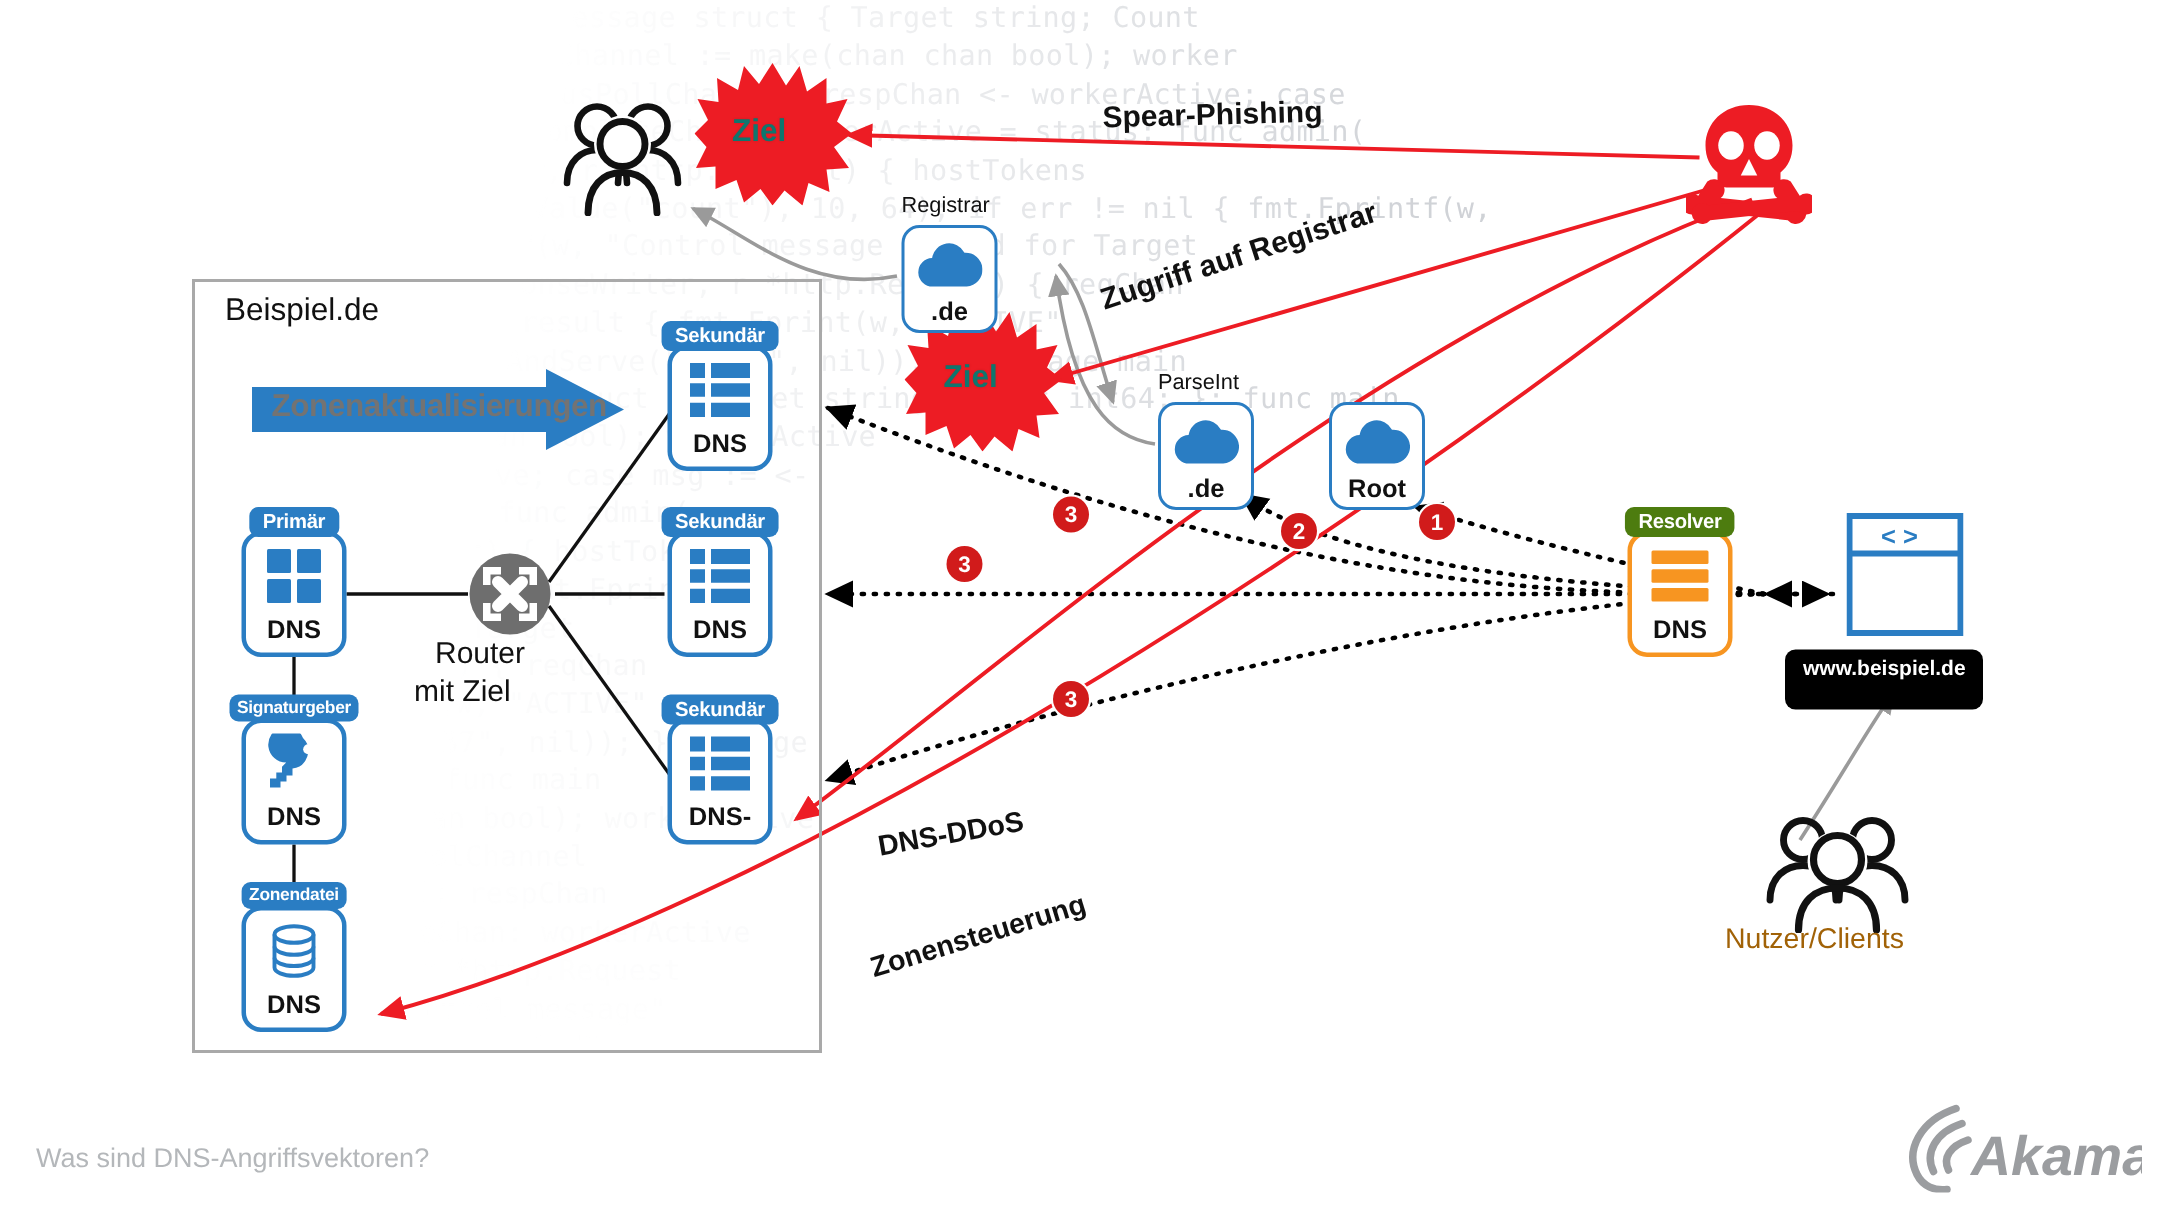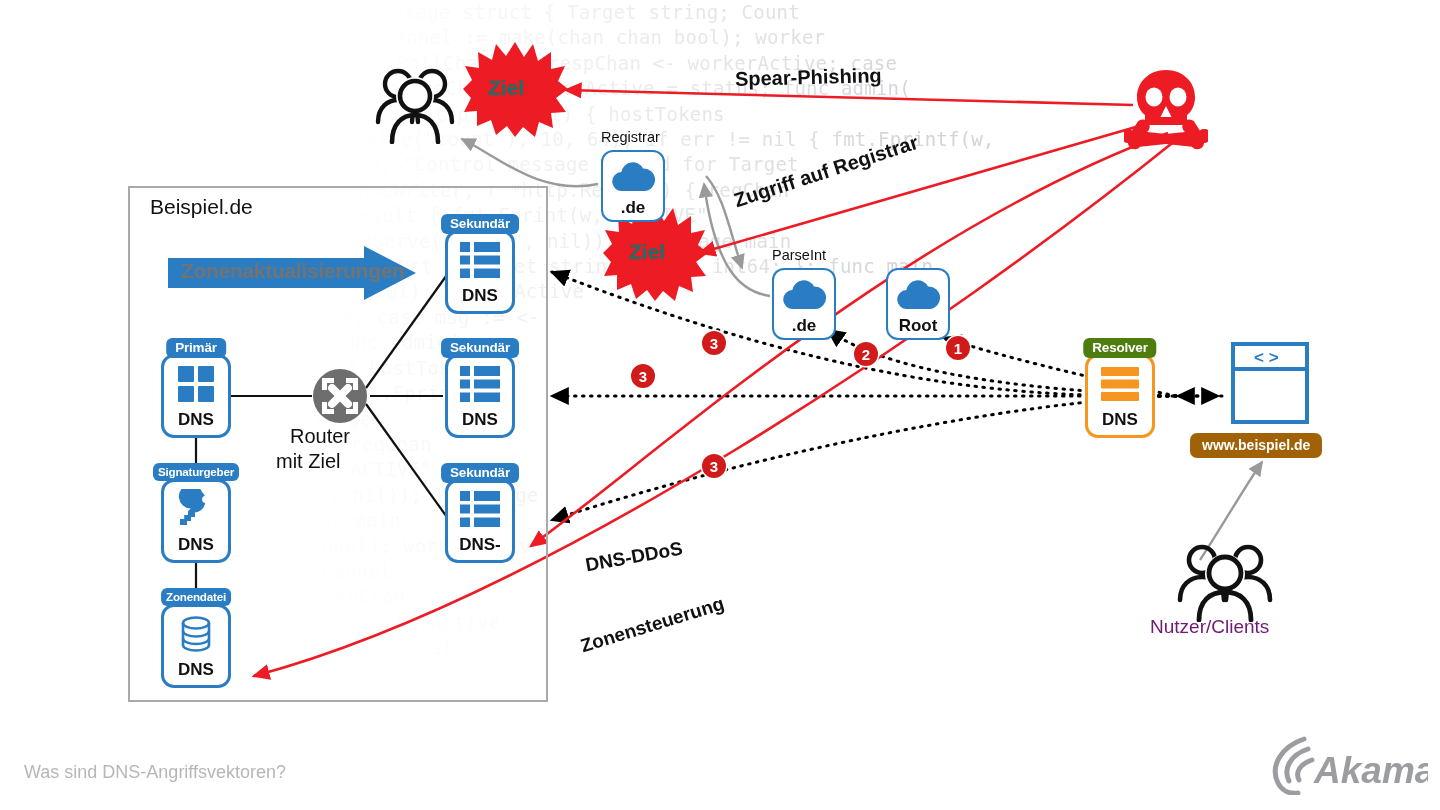--- a/index.html
+++ b/index.html
@@ -44,39 +44,39 @@
   .cloudbox{
     width:64px;height:72px;border:2.5px solid #2a7dc3;border-radius:12px;background:#fff;
     box-sizing:border-box;display:flex;flex-direction:column;align-items:center;justify-content:flex-end;
     padding-bottom:2px;
   }
   .cloudtitle{position:absolute;left:0;top:-21px;font-size:14.5px;color:#111;white-space:nowrap;}
   .cloudname{font-size:17px;font-weight:bold;color:#111;line-height:1;padding-bottom:2px;}
   .rot-label{position:absolute;font-weight:bold;color:#111;white-space:nowrap;}
 
   .urlpill{
-    position:absolute;background:#a16207;color:#fff;border-radius:7px;
-    font-size:14px;font-weight:bold;padding:4px 12px 5px;white-space:nowrap;text-align:right;
+    position:absolute;background:#000000;color:#fff;border-radius:7px;
+    font-size:14px;font-weight:bold;padding:4px 12px 20px;white-space:nowrap;text-align:right;
   }
   .numbadge{
     position:absolute;width:24px;height:24px;border-radius:50%;
     background:#d11b1b;color:#fff;font-size:15px;font-weight:bold;
     display:flex;align-items:center;justify-content:center;
     box-shadow:0 0 0 1.5px #fff;
   }
   .zielword{
     position:absolute;color:#0f766e;font-size:21px;font-weight:bold;
     text-shadow:0 0 2px rgba(0,0,0,.12);white-space:nowrap;
   }
   #zonebox{position:absolute;left:128px;top:186px;width:420px;height:516px;border:2px solid #a9a9a9;background:transparent;box-sizing:border-box;}
   #zonetitle{position:absolute;left:150px;top:195px;font-size:21px;color:#111;}
   #bannertext{position:absolute;left:181px;top:259px;font-size:21px;font-weight:bold;color:#737373;white-space:nowrap;letter-spacing:-.3px;}
   #footer{position:absolute;left:24px;top:762px;font-size:18px;color:#b4b7ba;}
   #adminlabel{position:absolute;left:118px;top:85px;font-size:21px;color:#111;}
-  #clientlabel{position:absolute;left:1150px;top:616px;font-size:19px;color:#701a75;}
+  #clientlabel{position:absolute;left:1150px;top:616px;font-size:19px;color:#a16207;}
   #routerl1{position:absolute;left:290px;top:425px;font-size:20px;color:#111;}
   #routerl2{position:absolute;left:276px;top:450px;font-size:20px;color:#111;}
   .akamai{position:absolute;left:1268px;top:733px;width:160px;height:62px;}
 </style>
 </head>
 <body>
 
 <div id="stage">
 
   <div id="codebg">

